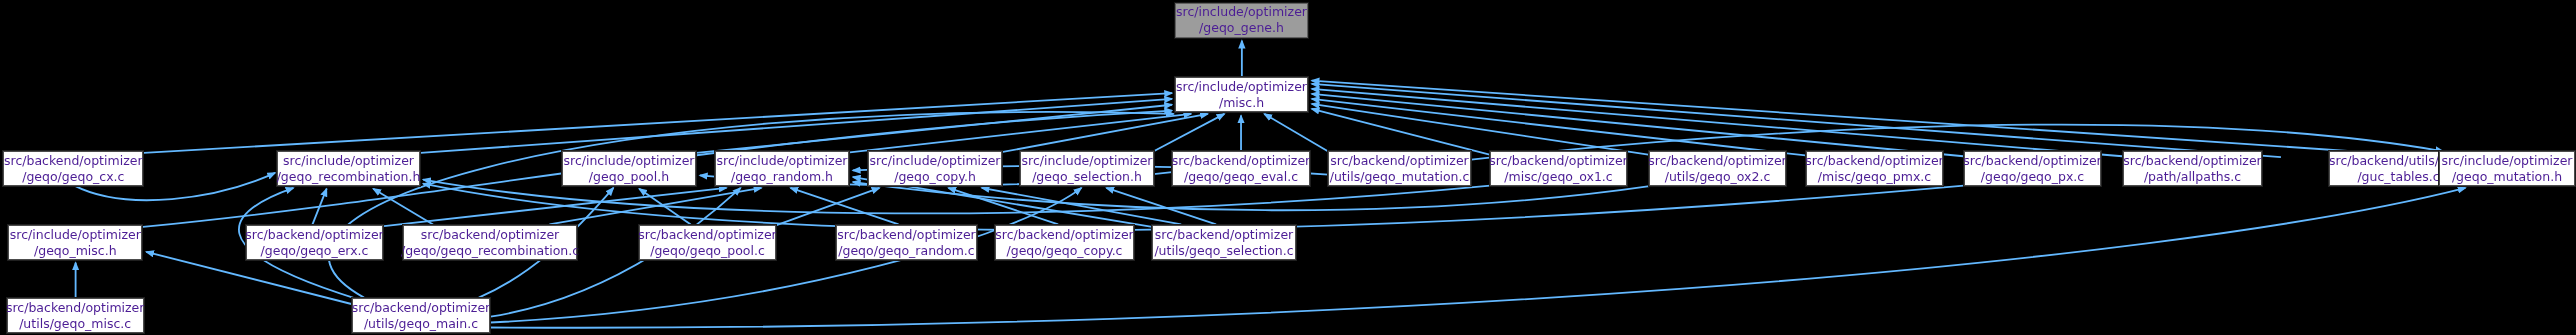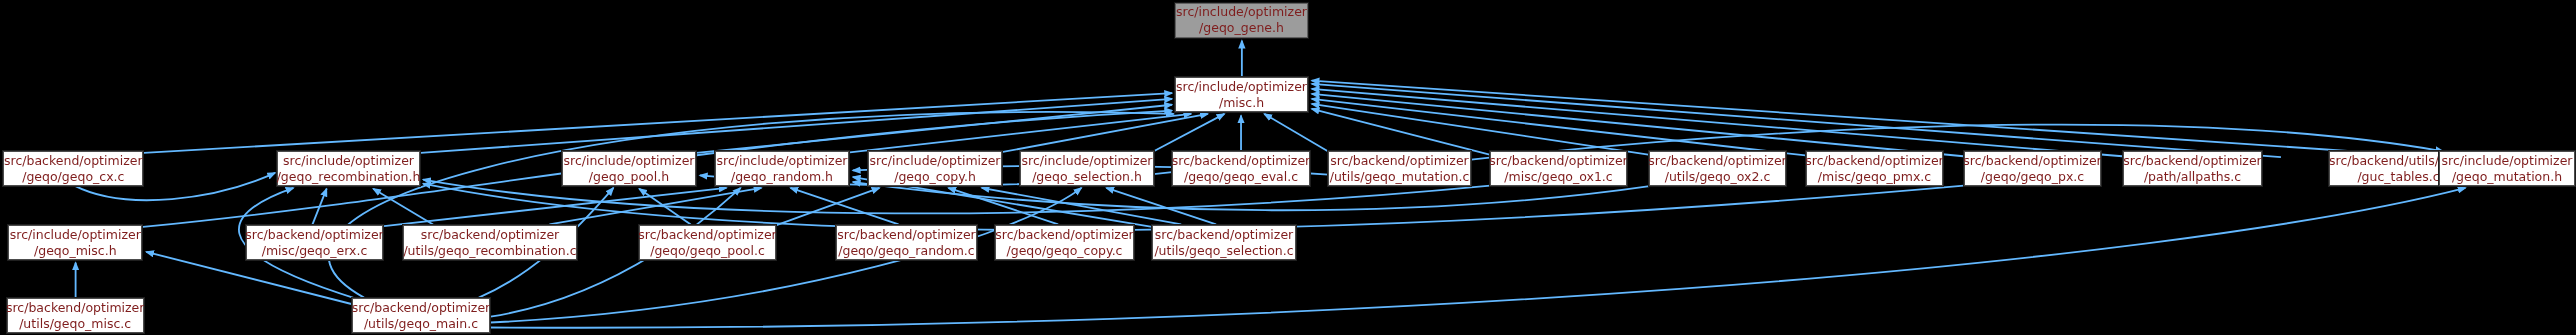--- a/index.html
+++ b/index.html
@@ -27,21 +27,21 @@
     background: #ffffff;
     border: 1.7px solid #4c4c4c;
     outline: 0.8px solid #1f1f1f;
     display: flex;
     flex-direction: column;
     align-items: center;
     justify-content: center;
     text-align: center;
     font-size: 12.5px;
     line-height: 16px;
-    color: #7f1d1d;
+    color: #4c1d95;
     white-space: nowrap;
     cursor: pointer;
     z-index: 2;
   }
   .node.root {
     background: #9c9c9c;
     border-color: #606060;
     outline-color: #161616;
     cursor: default;
   }
@@ -171,25 +171,25 @@
       <div class="node" style="left: 2439px; top: 151px; width: 136px; height: 35px;">
         <span>src/include/optimizer</span>
         <span>/geqo_mutation.h</span>
       </div>
       <div class="node" style="left: 8.3px; top: 225px; width: 134px; height: 35px;">
         <span>src/include/optimizer</span>
         <span>/geqo_misc.h</span>
       </div>
       <div class="node" style="left: 246px; top: 225px; width: 137px; height: 35px;">
         <span>src/backend/optimizer</span>
-        <span>/misc/geqo_erx.c</span>
+        <span>/geqo/geqo_erx.c</span>
       </div>
       <div class="node" style="left: 403px; top: 225px; width: 174px; height: 35px;">
         <span>src/backend/optimizer</span>
-        <span>/utils/geqo_recombination.c</span>
+        <span>/geqo/geqo_recombination.c</span>
       </div>
       <div class="node" style="left: 639px; top: 225px; width: 137px; height: 35px;">
         <span>src/backend/optimizer</span>
         <span>/geqo/geqo_pool.c</span>
       </div>
       <div class="node" style="left: 836px; top: 225px; width: 141px; height: 35px;">
         <span>src/backend/optimizer</span>
         <span>/geqo/geqo_random.c</span>
       </div>
       <div class="node" style="left: 995px; top: 225px; width: 139px; height: 35px;">

